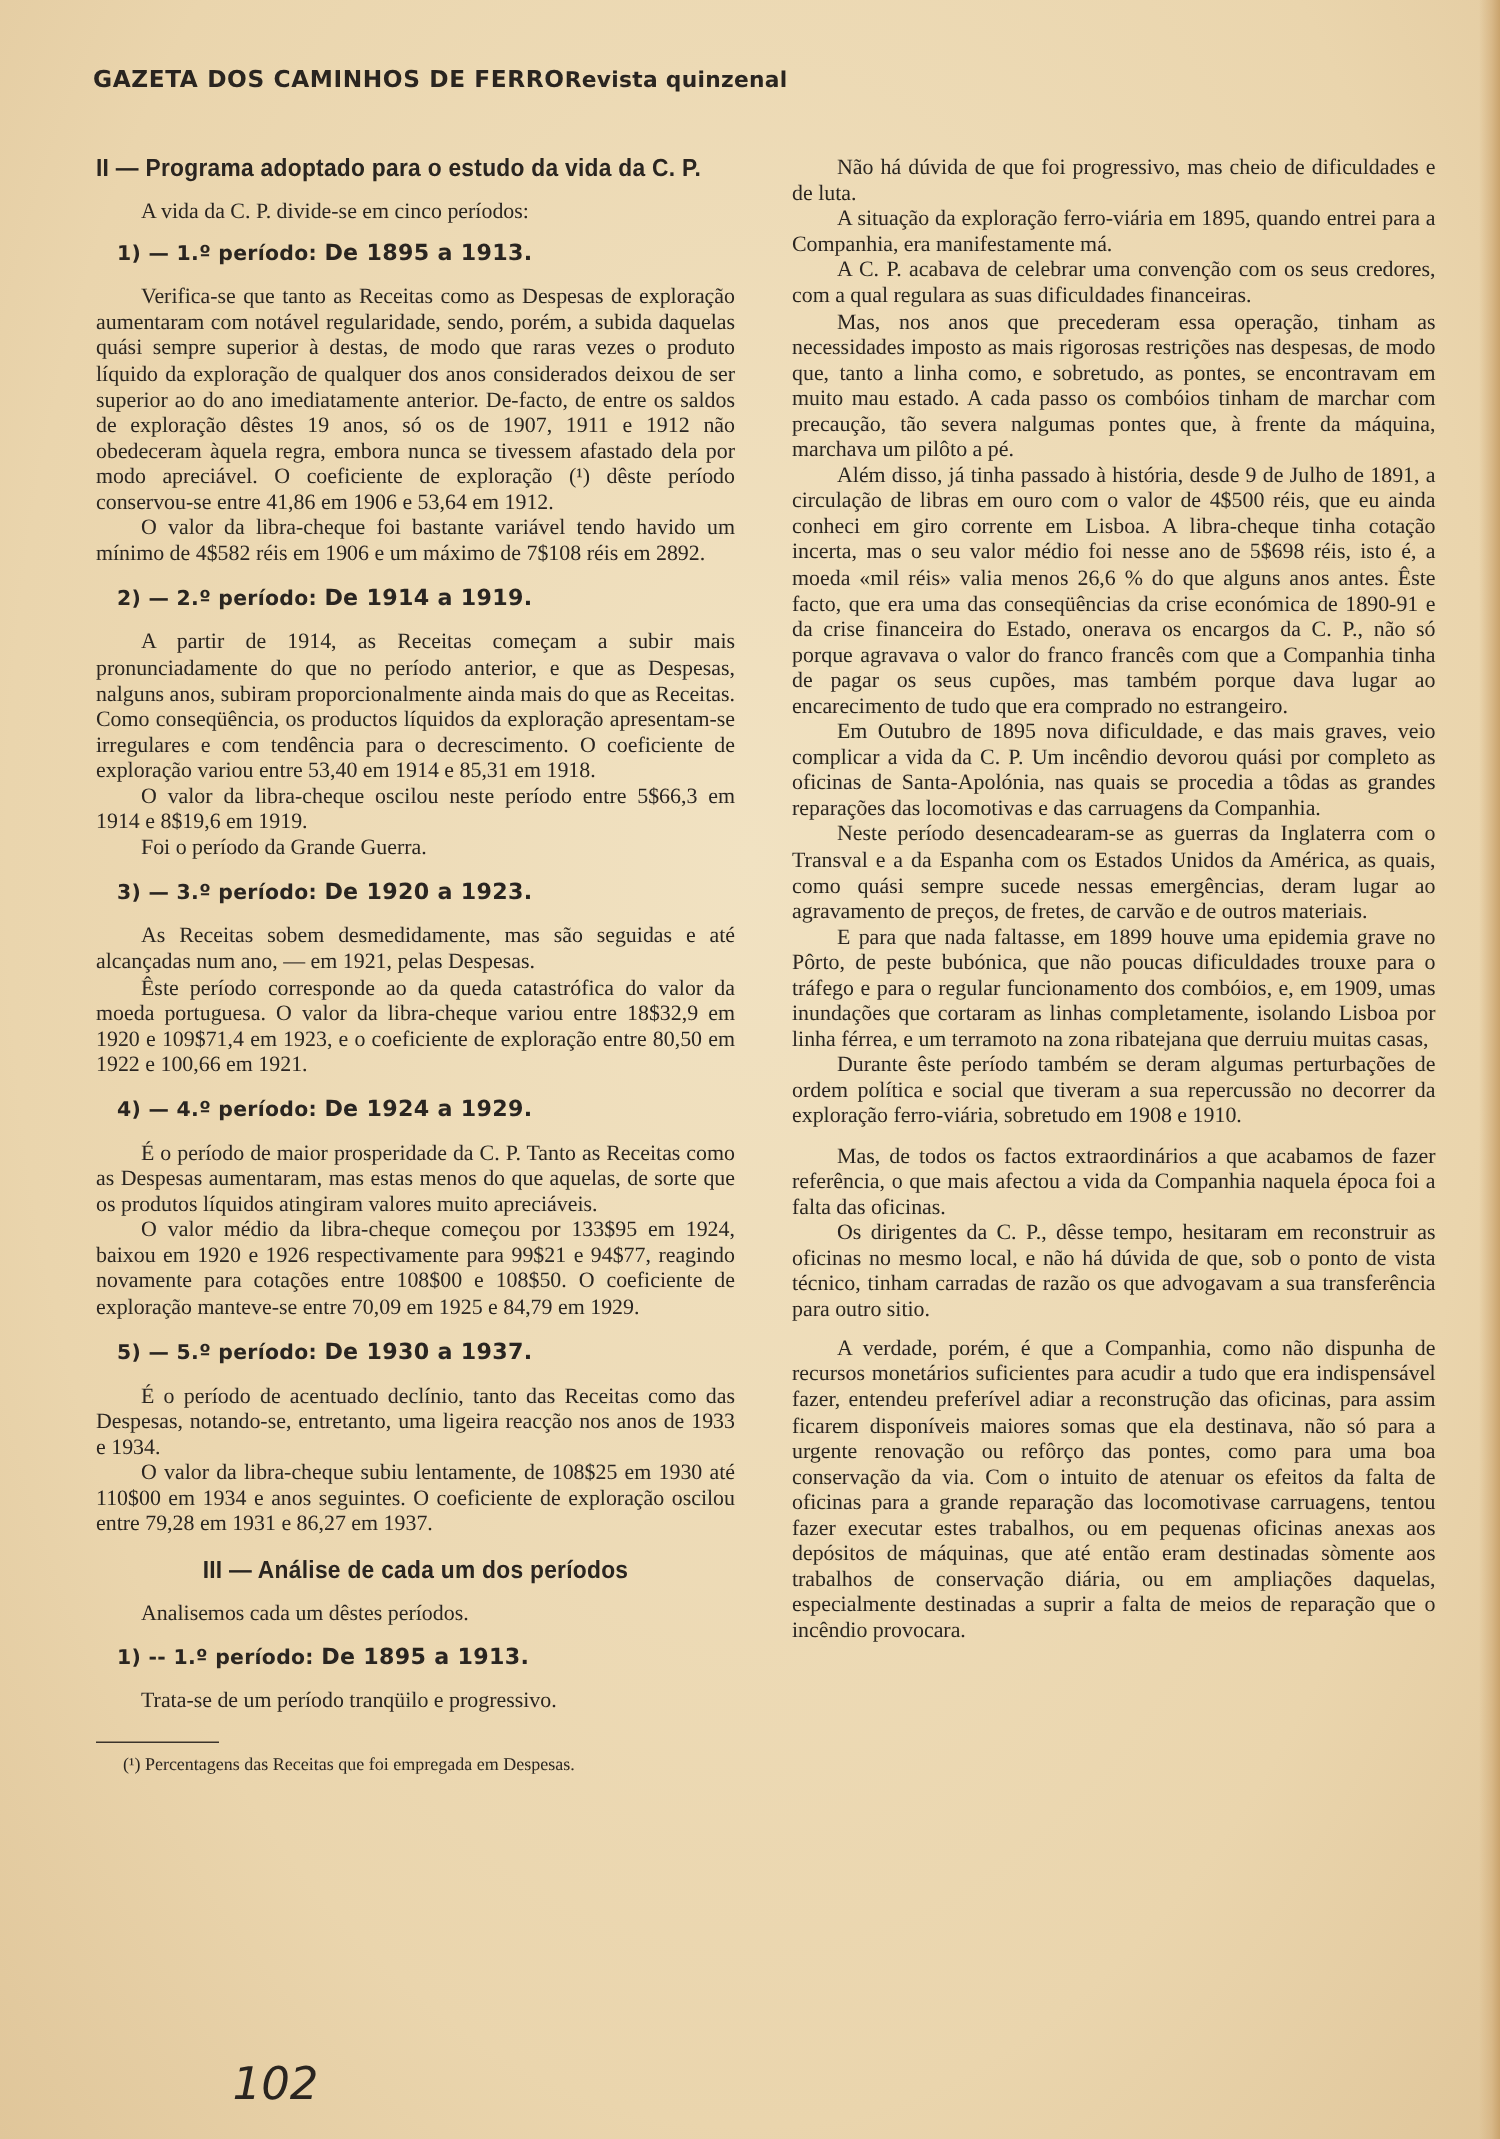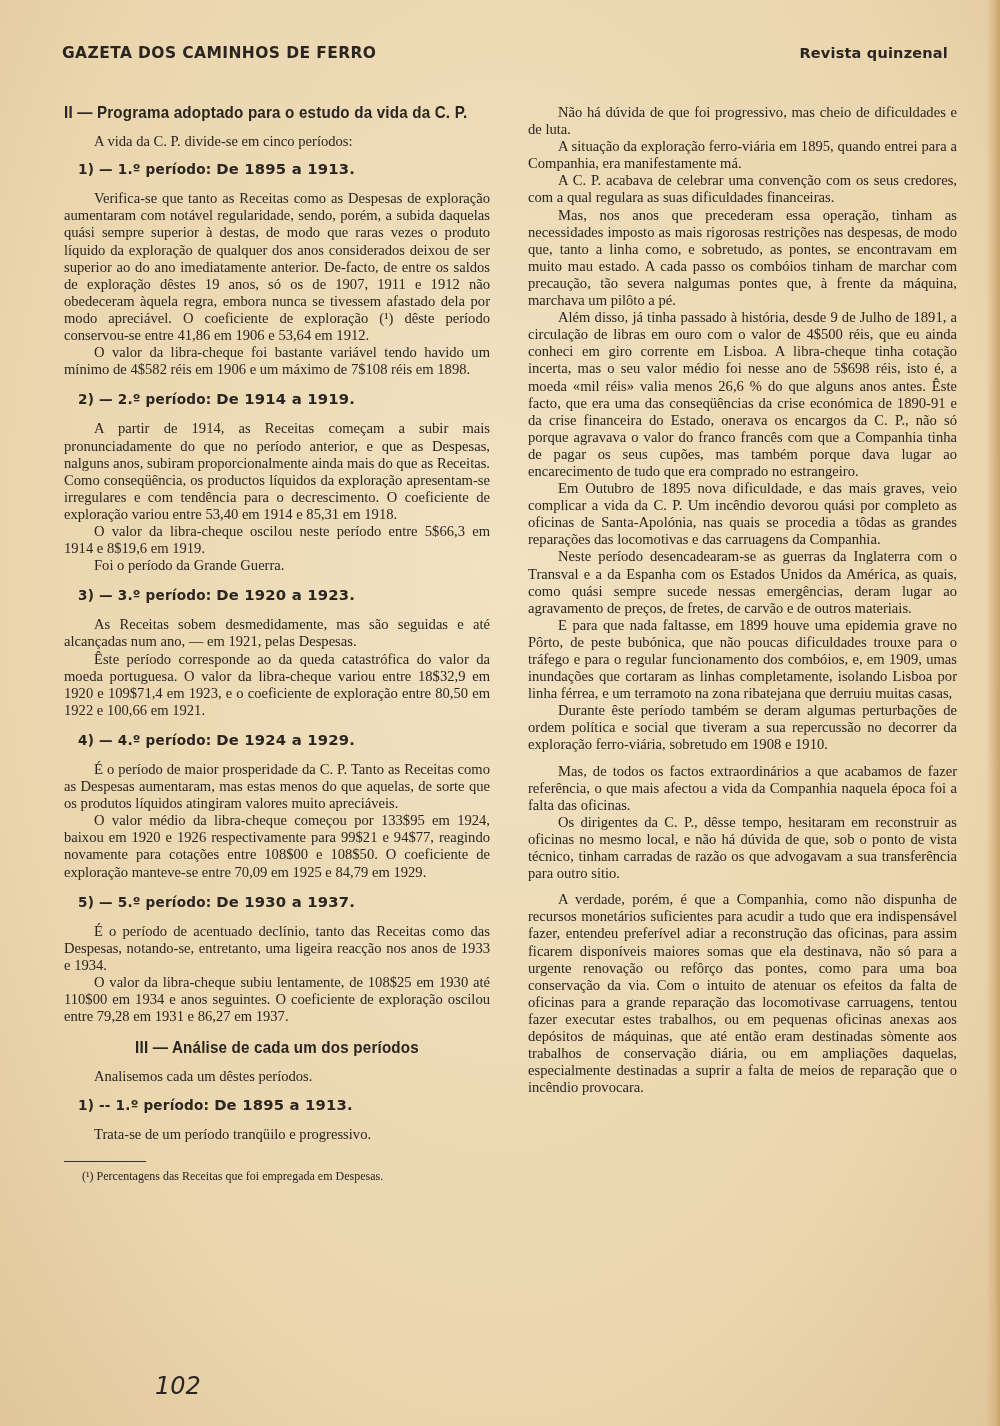--- a/index.html
+++ b/index.html
@@ -10,21 +10,21 @@
     font-family: "Liberation Serif", serif;
     color: #2a2520;
     position: relative;
   }
   .edge-right {
     position: absolute; top: 0; right: 0; width: 14px; height: 100%;
     background: linear-gradient(to right, rgba(210,180,130,0) 0%, #d8b888 60%, #c9a36d 100%);
   }
   .running-head {
     position: absolute; top: 44px; left: 62px; right: 52px;
-    display: flex; justify-content: space-between; align-items: baseline;
+    display: flex; align-items: baseline;
     font-family: "DejaVu Sans", sans-serif; font-weight: bold;
   }
   .running-head .left { font-size: 15.5px; letter-spacing: 0.4px; }
   .running-head .right { font-size: 14.5px; letter-spacing: 0.2px; }
   .col {
     position: absolute; top: 104px; font-size: 14.6px; line-height: 17.1px;
     text-align: justify;
   }
   .col-left { left: 64px; width: 426px; }
   .col-right { left: 528px; width: 429px; top: 104px; }
@@ -40,21 +40,21 @@
     font-family: "DejaVu Sans", sans-serif; font-weight: bold; font-size: 13.6px;
     margin: 0 0 12px 14px; letter-spacing: 0.2px; text-align: left;
   }
   .period .big { font-size: 14.8px; }
   p { margin: 0; text-indent: 30px; }
   .para-gap { margin-bottom: 12px; }
   .footnote-rule { width: 82px; border-top: 1px solid #3a332b; margin: 18px 0 6px 0; }
   .footnote { font-size: 12px; text-indent: 0; margin-left: 18px; }
   .page-number {
     position: absolute; top: 1372px; left: 155px;
-    font-family: "DejaVu Sans", sans-serif; font-style: italic; font-size: 24px;
+    font-family: "DejaVu Sans", sans-serif; font-style: italic; font-size: 30px;
   }
   .col-right p { margin-bottom: 0; }
   .gap { height: 9px; }
 </style>
 </head>
 <body>
 
 <div class="edge-right"></div>
 
 <div class="running-head">
@@ -64,21 +64,21 @@
 
 <div class="col col-left">
   <div class="sec-title">II — Programa adoptado para o estudo da vida da C. P.</div>
   <p class="intro">A vida da C. P. divide-se em cinco períodos:</p>
 
   <div class="period">
     <span>1) — 1.º período:</span>
     <span class="big">De 1895 a 1913.</span>
   </div>
   <p>Verifica-se que tanto as Receitas como as Despesas de exploração aumentaram com notável regularidade, sendo, porém, a subida daquelas quási sempre superior à destas, de modo que raras vezes o produto líquido da exploração de qualquer dos anos considerados deixou de ser superior ao do ano imediatamente anterior. De-facto, de entre os saldos de exploração dêstes 19 anos, só os de 1907, 1911 e 1912 não obedeceram àquela regra, embora nunca se tivessem afastado dela por modo apreciável. O coeficiente de exploração (¹) dêste período conservou-se entre 41,86 em 1906 e 53,64 em 1912.</p>
-  <p class="para-gap">O valor da libra-cheque foi bastante variável tendo havido um mínimo de 4$582 réis em 1906 e um máximo de 7$108 réis em 1898.</p>
+  <p class="para-gap">O valor da libra-cheque foi bastante variável tendo havido um mínimo de 4$582 réis em 1906 e um máximo de 7$108 réis em 2892.</p>
 
   <div class="period">
     <span>2) — 2.º período:</span>
     <span class="big">De 1914 a 1919.</span>
   </div>
   <p>A partir de 1914, as Receitas começam a subir mais pronunciadamente do que no período anterior, e que as Despesas, nalguns anos, subiram proporcionalmente ainda mais do que as Receitas. Como conseqüência, os productos líquidos da exploração apresentam-se irregulares e com tendência para o decrescimento. O coeficiente de exploração variou entre 53,40 em 1914 e 85,31 em 1918.</p>
   <p>O valor da libra-cheque oscilou neste período entre 5$66,3 em 1914 e 8$19,6 em 1919.</p>
   <p class="para-gap">Foi o período da Grande Guerra.</p>
 
   <div class="period">

